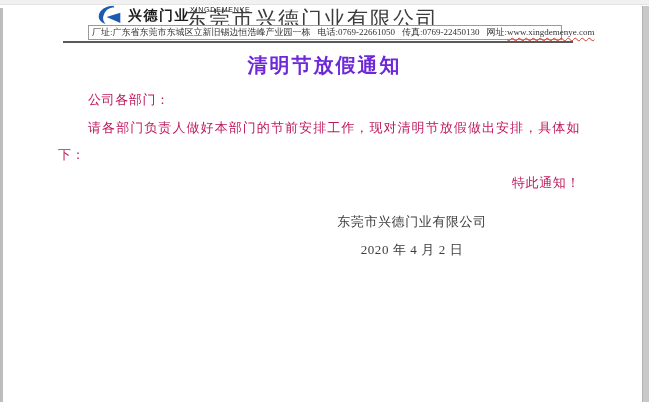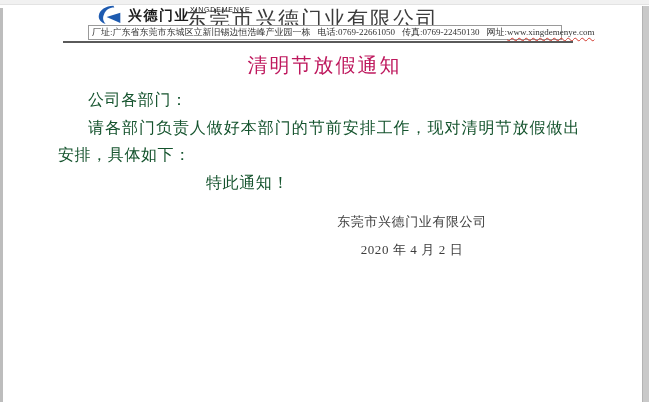--- a/index.html
+++ b/index.html
@@ -51,31 +51,31 @@
   .website {
     text-decoration: underline wavy #d23a2f 1px;
     text-underline-offset: 2px;
   }
   .header-rule {
     position: absolute; left: 63px; top: 36px; width: 510px; height: 0;
     border-top: 2px solid #5a5a5a;
   }
   .doc-title {
     margin-top: 53px; text-align: center;
-    font-size: 20px; font-weight: normal; letter-spacing: 2px; color: #be185d;
+    font-size: 20px; font-weight: bold; letter-spacing: 2px; color: #6d28d9;
     line-height: 25px;
   }
   .doc-body {
     margin: 8px 69px 0 58px; width: 522px;
-    font-size: 16px; line-height: 27.5px; letter-spacing: 0.6px;
-    color: #14532d; text-align: justify;
+    font-size: 13px; line-height: 27.5px; letter-spacing: 0.6px;
+    color: #be185d; text-align: justify;
   }
   .doc-body p { margin: 0; }
   .doc-body p.indent { text-indent: 30px; }
-  .closing { text-align: left; padding-left: 148px; }
+  .closing { text-align: right; padding-left: 148px; }
   .signature {
     margin-top: 12px; text-align: center; padding-left: 175px;
     font-size: 13px; line-height: 28px; letter-spacing: 0.6px; color: #3d3d3d;
   }
 </style>
 </head>
 <body>
 
 <div class="strip-top"></div>
 <div class="strip-left"></div>

